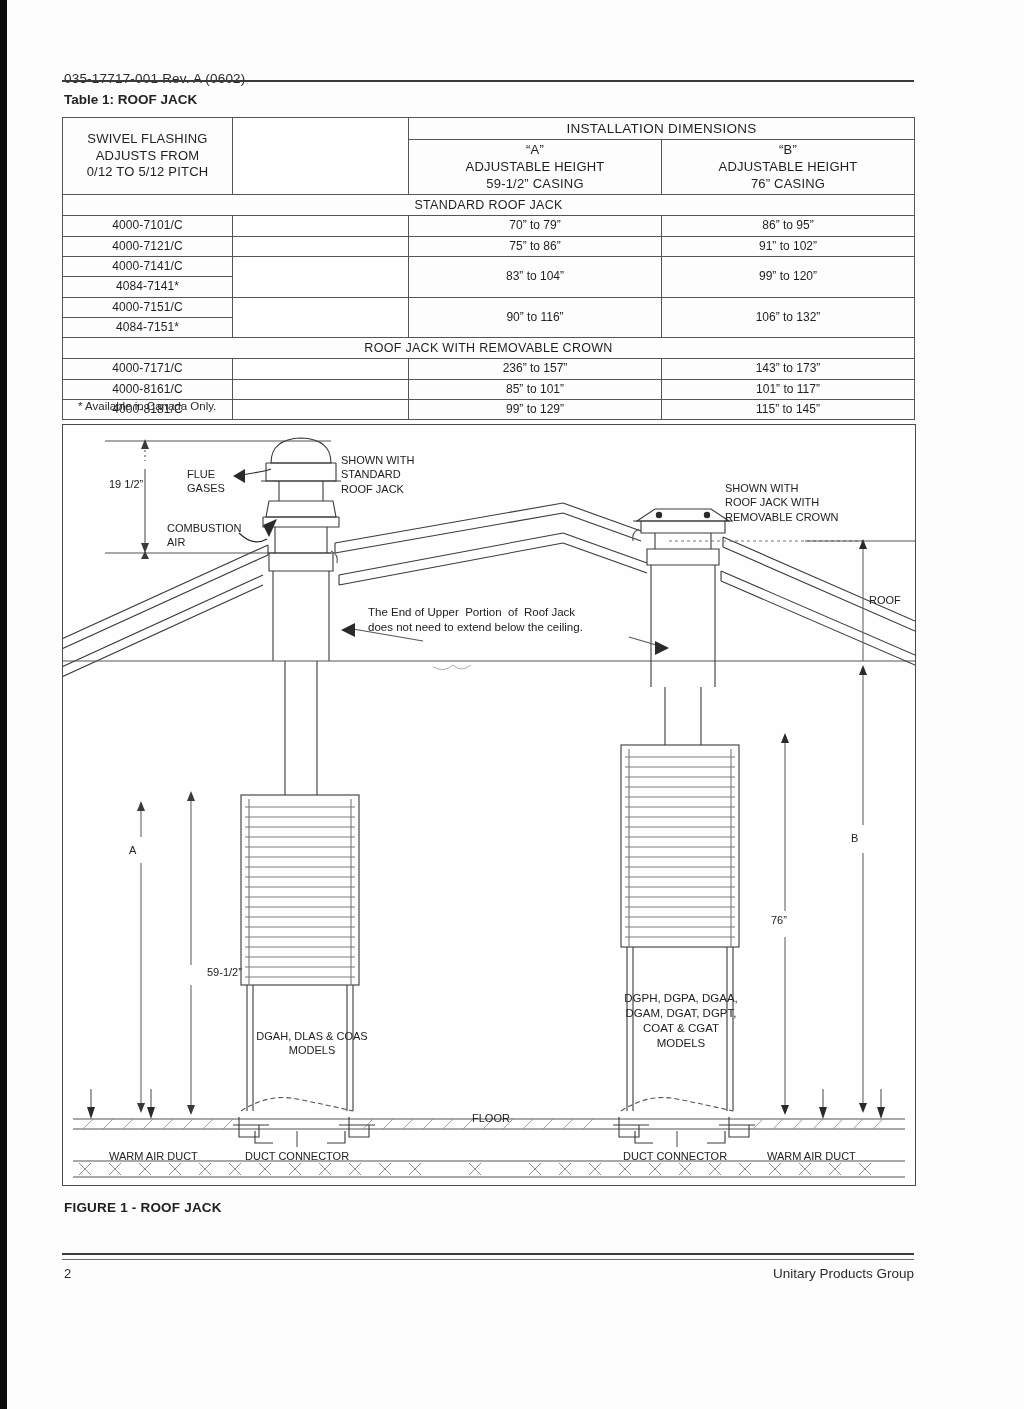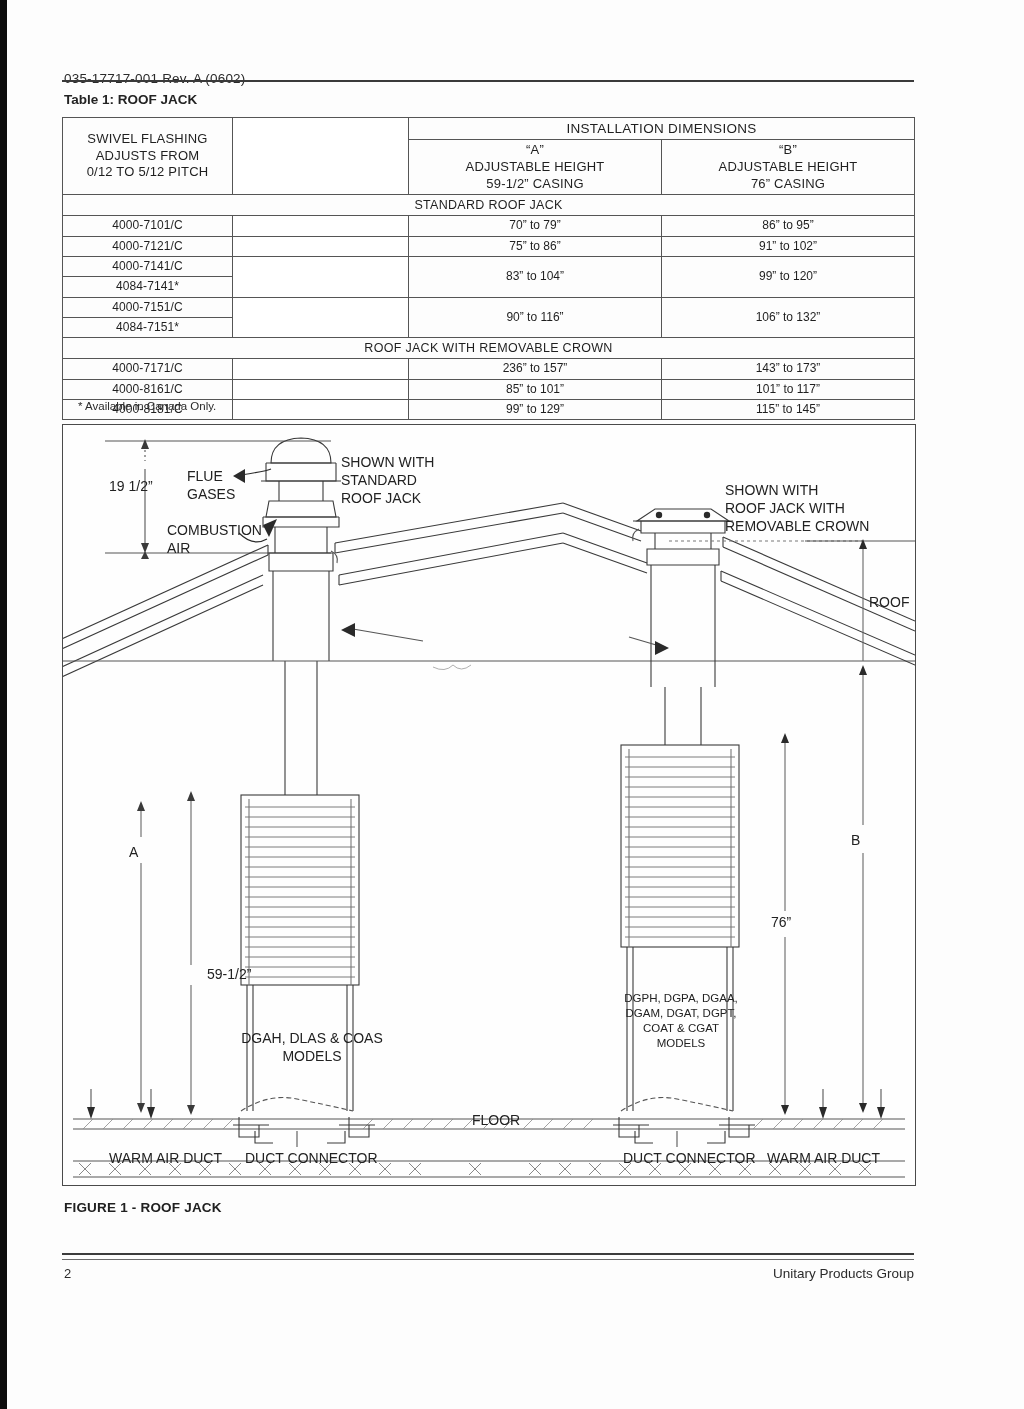--- a/index.html
+++ b/index.html
@@ -126,21 +126,21 @@
     background: #fefefe;
     overflow: hidden;
   }
   .fig-inner { position: absolute; left: 0; top: 0; width: 852px; height: 760px; }
 
   .fig-svg { position: absolute; left: 0; top: 0; }
 
   
   .lbl {
     position: absolute;
-    font-size: 14px;
+    font-size: 11px;
     color: #222;
     line-height: 1.3;
     white-space: pre;
   }
   .lbl.small { font-size: 11.5px; }
   .lbl.center { text-align: center; }
 
   
   .fig-caption {
     position: absolute;
@@ -566,20 +566,22 @@
       <div class="lbl" style="left:124px; top:42px;">FLUE
 GASES</div>
       <div class="lbl" style="left:104px; top:96px;">COMBUSTION
 AIR</div>
       <div class="lbl" style="left:278px; top:28px;">SHOWN WITH
 STANDARD
 ROOF JACK</div>
       <div class="lbl" style="left:662px; top:56px;">SHOWN WITH
 ROOF JACK WITH
 REMOVABLE CROWN</div>
+      <div class="lbl small" style="left:305px; top:180px;">The End of Upper  Portion  of  Roof Jack
+does not need to extend below the ceiling.</div>
       <div class="lbl" style="left:806px; top:168px;">ROOF</div>
       <div class="lbl" style="left:66px; top:418px;">A</div>
       <div class="lbl" style="left:788px; top:406px;">B</div>
       <div class="lbl" style="left:108px; top:540px;margin-left:36px;">59-1/2”</div>
       <div class="lbl" style="left:708px; top:488px;">76”</div>
       <div class="lbl center" style="left:174px; top:604px; width:150px;">DGAH, DLAS &amp; COAS
 MODELS</div>
       <div class="lbl center small" style="left:542px; top:566px; width:152px;">DGPH, DGPA, DGAA,
 DGAM, DGAT, DGPT,
 COAT &amp; CGAT

